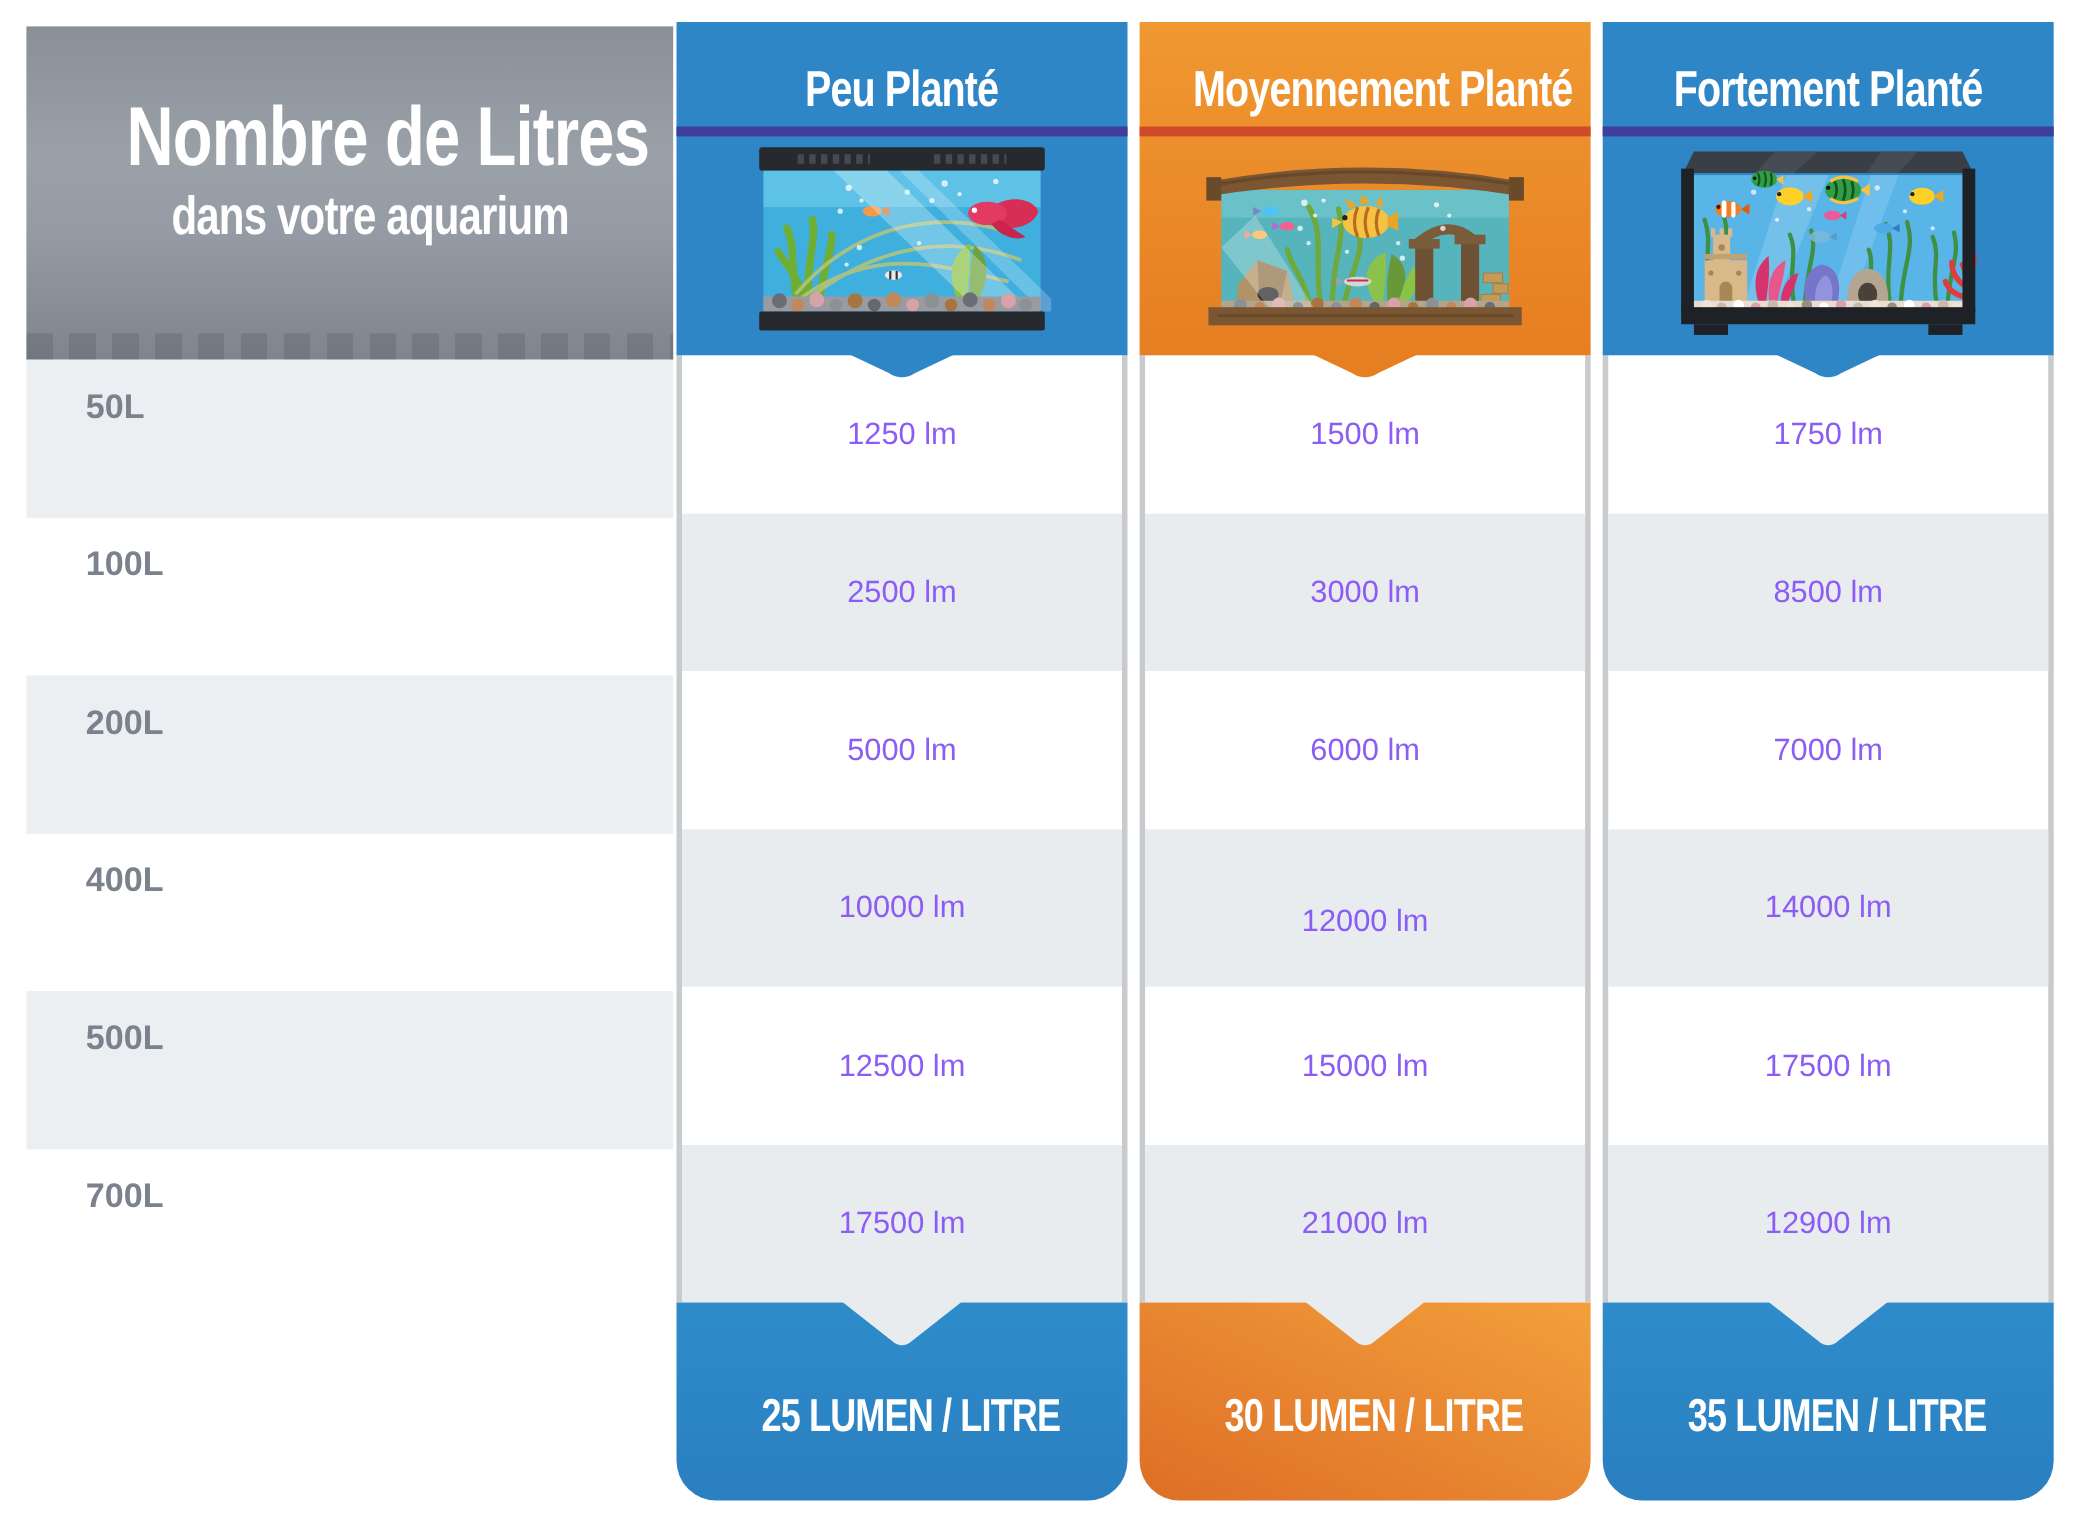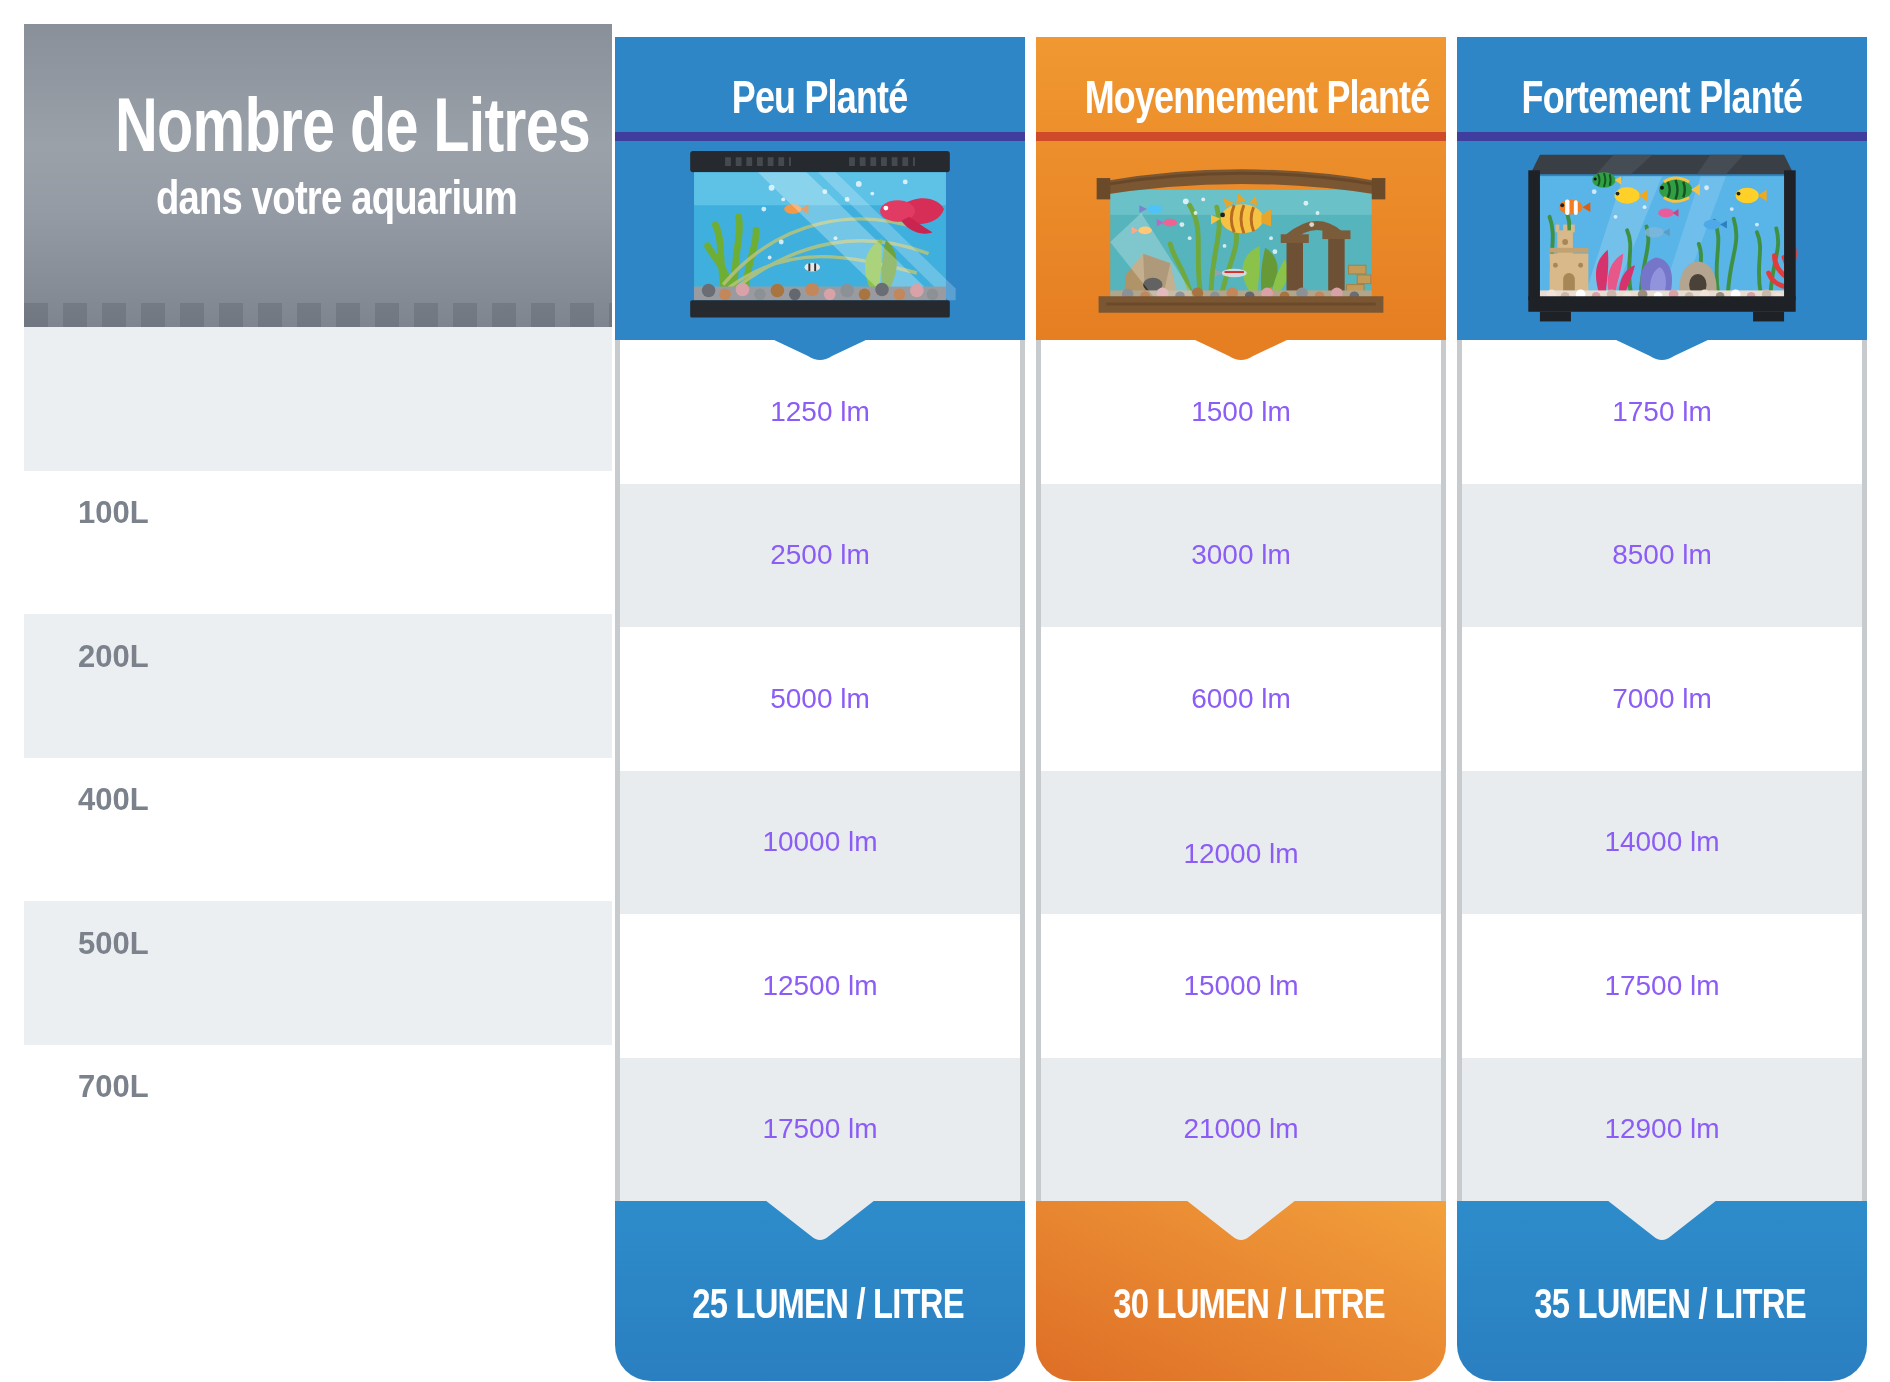--- a/index.html
+++ b/index.html
@@ -24,21 +24,21 @@
   }
   .litres-title   { position:absolute; left:0; right:0; top:62px;  text-align:center; color:#fff; font-size:76px; line-height:78px;padding-left:24px; }
   .litres-subtitle{ position:absolute; left:0; right:0; top:146px; text-align:center; color:#fff; font-size:49px; line-height:54px;padding-left:36px; }
   
   .band { position:absolute; left:24px; width:588px; height:143.5px; background:#eceff2; }
   .row-label {
     position:absolute; left:78px; width:300px; color:#7b828c;
     font-size:31px; font-weight:bold; letter-spacing:0;
   }
   
-  .col { position:absolute; top:37px; width:410px; height:1344px; }
+  .col { position:absolute; top:20px; width:410px; height:1344px; }
   .col-header { position:absolute; left:0; top:0; width:410px; height:303px; z-index:3; }
   .col-blue   .col-header { background:#2e86c6; }
   .col-orange .col-header { background:linear-gradient(180deg,#f09831 0%,#e67e22 100%); }
   .col-title  {
     position:absolute; left:0; right:0; top:30px; height:60px; line-height:60px;
     text-align:center; color:#ffffff; font-size:46px;
   }
   .col-underline { position:absolute; left:0; right:0; top:95px; height:9px; }
   .col-blue   .col-underline { background:#3f3d9e; }
   .col-orange .col-underline { background:#cf4a28; }
@@ -75,20 +75,21 @@
   <div class="litres-box">
     <div class="litres-title"><span class="cond">Nombre de Litres</span></div>
     <div class="litres-subtitle"><span class="cond">dans votre aquarium</span></div>
     <div class="litres-dots"></div>
   </div>
 
   <div class="band" style="top:327px"></div>
   <div class="band" style="top:614px"></div>
   <div class="band" style="top:901px"></div>
 
+  <div class="row-label" style="top:352px"><span>50L</span></div>
   <div class="row-label" style="top:495px"><span>100L</span></div>
   <div class="row-label" style="top:639px"><span>200L</span></div>
   <div class="row-label" style="top:782px"><span>400L</span></div>
   <div class="row-label" style="top:926px"><span>500L</span></div>
   <div class="row-label" style="top:1069px"><span>700L</span></div>
 
   <div class="col col-blue" style="left:615px">
     <div class="col-header">
       <div class="col-title"><span class="cond">Peu Planté</span></div>
       <div class="col-underline"></div>

